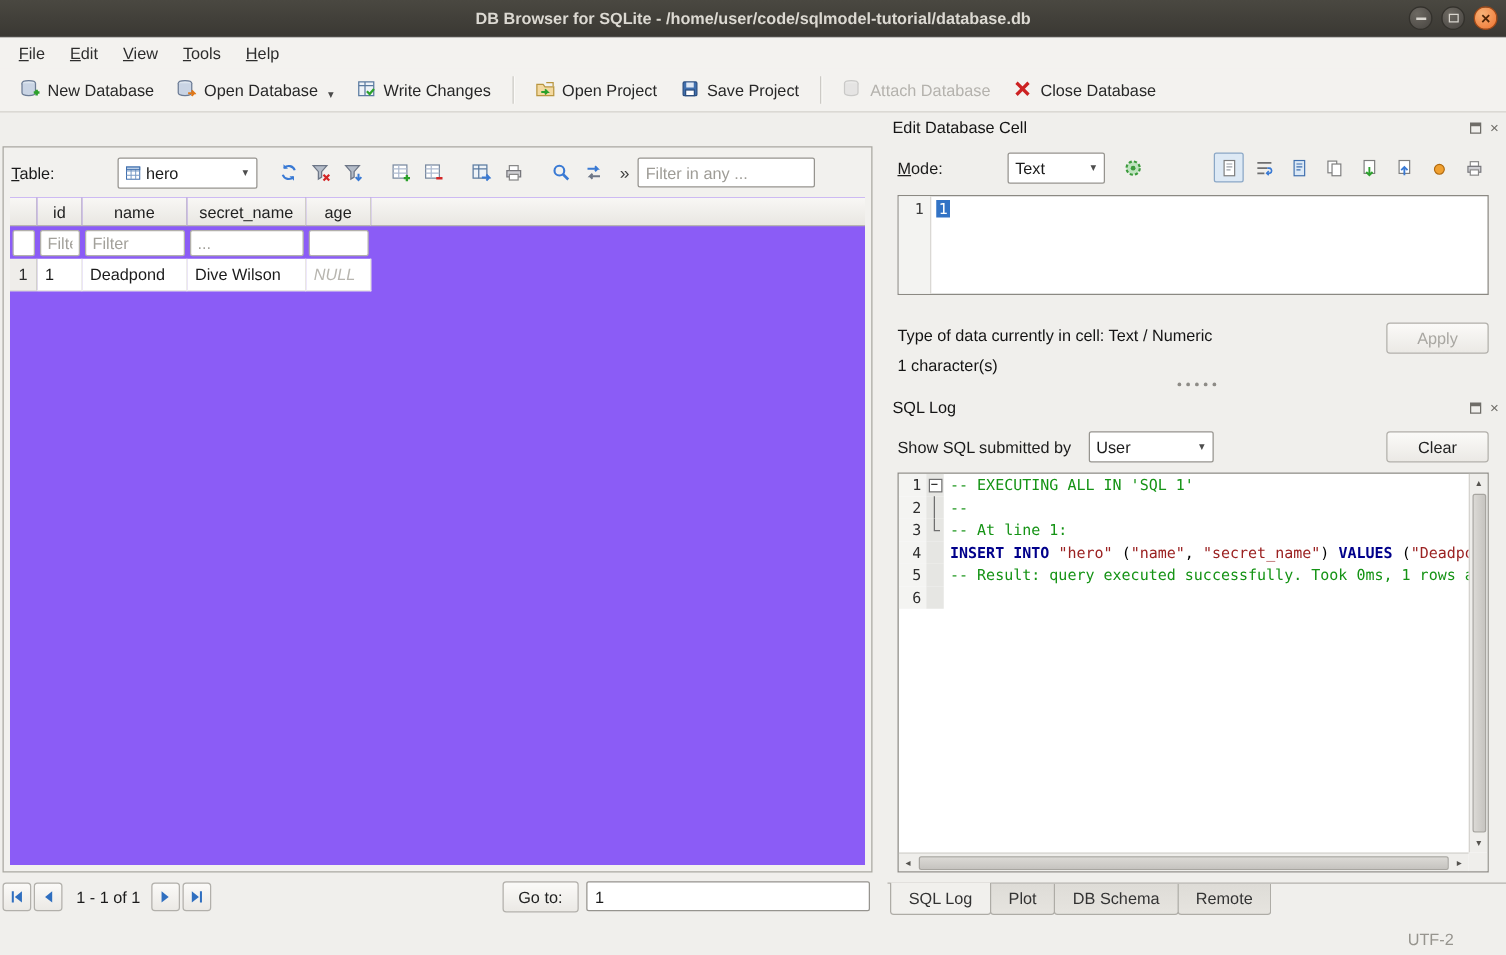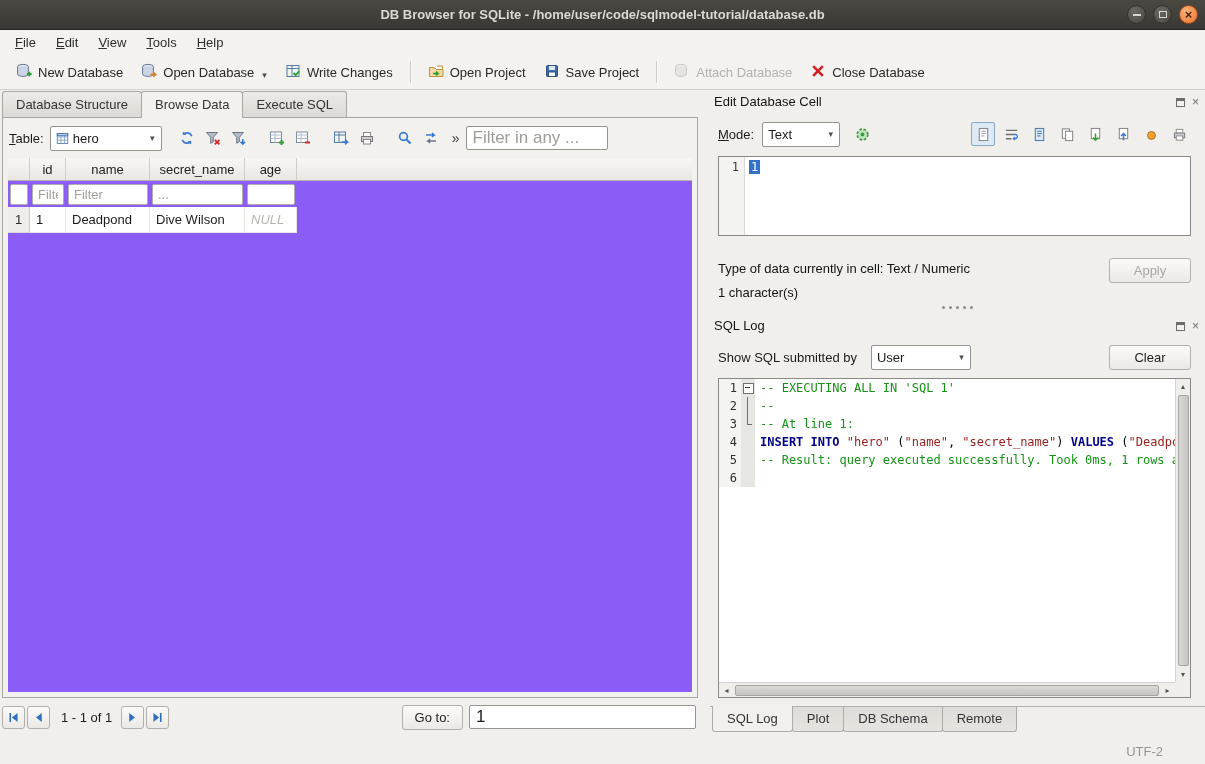--- a/index.html
+++ b/index.html
@@ -44,27 +44,27 @@
   .tab.active { background:#f2f1ee; z-index:3; padding-bottom:6px; margin-bottom:-1px; }
 
   .browse-frame { position:absolute; left:2px; top:27px; width:696px; height:581px;
     border:1px solid #a9a7a1; background:#f2f1ee; z-index:1; }
 
   
   .browse-controls { position:absolute; left:6px; right:6px; top:6px; height:28px; display:flex; align-items:center; }
   .lbl { margin-right:6px; }
   .lbl::first-letter { text-decoration:underline; }
   .combo { height:25px; background:#fff; border:1px solid #96948f; border-radius:2px;
-    display:flex; align-items:center; padding-left:5px; }
+    display:flex; align-items:center; padding-left:5px;margin-left:44px; }
   .combo-arrow { width:17px; text-align:center; color:#4d4d4d; font-size:9px; }
   .icon-btn { width:26px; height:24px; display:flex; align-items:center; justify-content:center; border-radius:3px; }
   .grp { margin-left:12px; }
   .chevron { color:#3f3f3f; font-size:14px; margin:0 4px 0 8px; }
   input.qt-input { height:24px; border:1px solid #96948f; border-radius:2px; background:#fff;
-    font-family:"Liberation Sans",sans-serif; font-size:17px; padding:0 6px; color:#1b1b1b; outline:none; }
+    font-family:"Liberation Sans",sans-serif; font-size:13px; padding:0 6px; color:#1b1b1b; outline:none; }
   input.qt-input::placeholder { color:#9e9c96; }
   .filter-any { width:142px; margin-left:2px; }
 
   
   .grid { position:absolute; left:5px; right:5px; top:40px; bottom:5px; background:#8b5cf6; overflow:hidden; }
   .grid-row { display:flex; }
   .gcell { flex:none; display:flex; align-items:center; overflow:hidden; }
   .hdr { height:23px; justify-content:center; background:linear-gradient(#f8f7f5,#e9e7e2);
     border-right:1px solid #cfcdc8; border-bottom:1px solid #b7b5b0; color:#222; }
   .hdr-fill { flex:1; background:linear-gradient(#f8f7f5,#e9e7e2); border-bottom:1px solid #b7b5b0; }
@@ -238,25 +238,20 @@
   </div>
   <div class="tb-btn">
     <span><svg width="16" height="16" viewBox="0 0 16 16">
           <path d="M3.2 3.2l9.6 9.6M12.8 3.2L3.2 12.8" stroke="#cc2222" stroke-width="2.6"></path>
         </svg></span>
     <span>Close Database</span>
   </div>
 </div>
 
 <div class="left-pane">
-  <div class="tabbar" id="tabbar">
-      <div class="tab">Database Structure</div>
-      <div class="tab active">Browse Data</div>
-      <div class="tab">Execute SQL</div>
-    </div>
 
   <div class="browse-frame">
     <div class="browse-controls">
       <span class="lbl">Table:</span>
       <div class="combo" style="width:112px">
         <span style="margin-right:4px;display:flex">
             <svg width="13" height="13" viewBox="0 0 16 16">
               <rect x="1.5" y="2" width="13" height="12" fill="#fff" stroke="#3f6fae"></rect>
               <path d="M1.5 6h13M1.5 10h13M6 2v12M10.5 2v12" stroke="#7a9cc6"></path>
               <rect x="1.5" y="2" width="13" height="2.6" fill="#b9cde6" stroke="#3f6fae"></rect>

